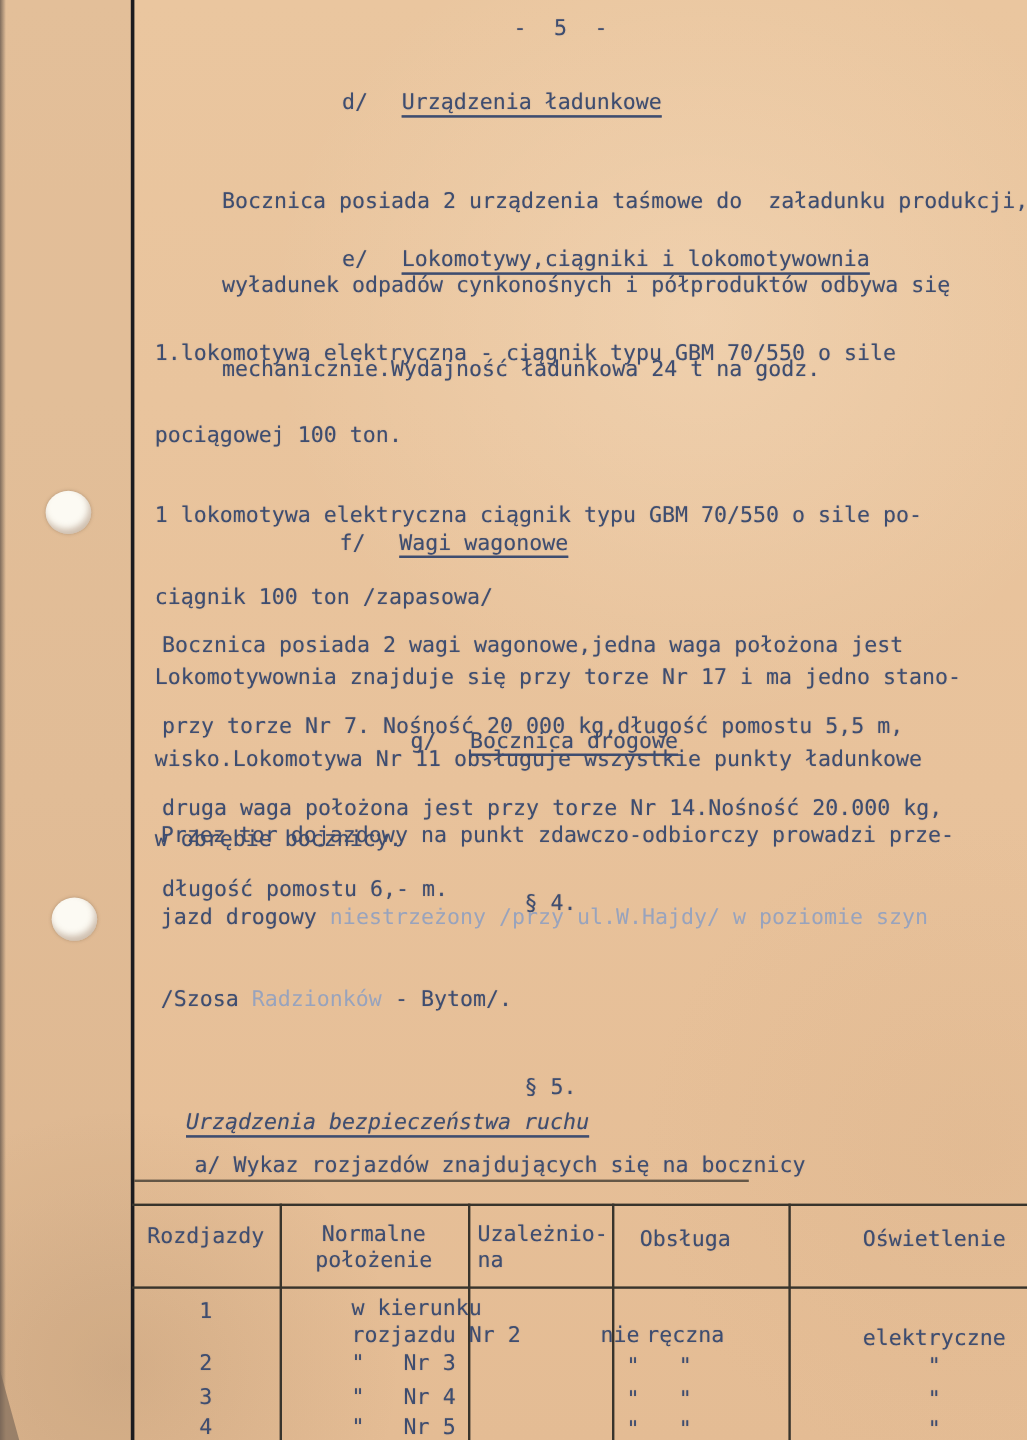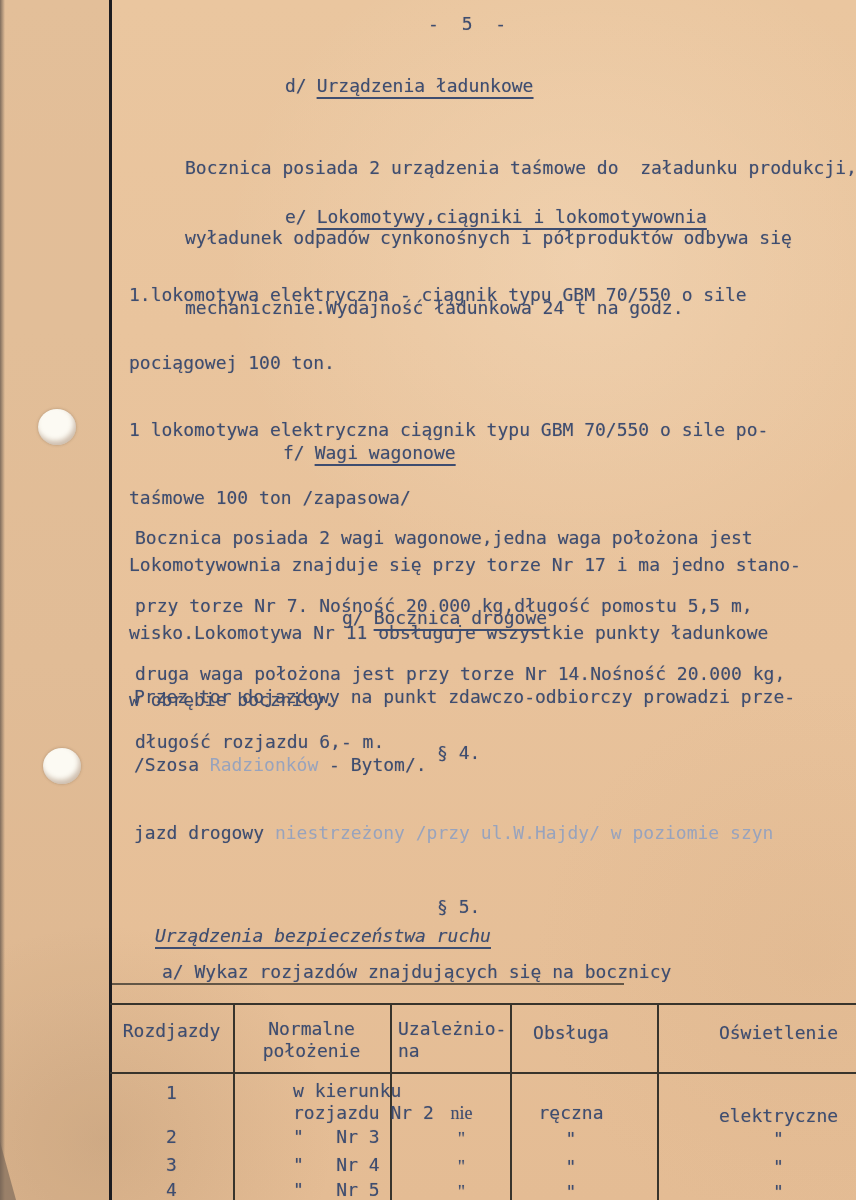--- a/index.html
+++ b/index.html
@@ -27,41 +27,41 @@
   .hole{position:absolute;width:38px;height:36px;border-radius:50%;
     background:#fcfaf3;
     box-shadow:inset -2px -4px 5px rgba(150,118,92,.45), 0 0 3px rgba(120,95,70,.45);}
   .hole1{left:38px;top:409px;}
   .hole2{left:43px;top:748px;}
 
   .ink{color:#3e4d70;font-size:18px;line-height:20px;white-space:pre;
     text-shadow:0 0 1px rgba(52,63,98,.35);position:absolute;}
   .faint{color:#98a3bd;text-shadow:none;}
   .u{text-decoration:underline;text-decoration-thickness:2px;text-underline-offset:5px;}
-  .heading .t{margin-left:10px;}
+  .heading .t{margin-left:28px;}
   .para .line{white-space:pre;}
   .lh30 .line{height:30px;}
   .lh28 .line{height:28px;}
   .lh285 .line{height:28.5px;}
   .lh275 .line{height:27.5px;}
   .pageno{letter-spacing:6px;}
 
   
   .tbl{position:absolute;left:110px;top:983px;width:790px;height:230px;}
   .tline{position:absolute;background:#38342c;}
   .t-top2{left:2px;top:0;width:512px;height:2px;opacity:.75;}
   .t-top{left:0;top:20px;width:790px;height:2px;}
   .t-head{left:0;top:89px;width:790px;height:2px;}
   .v{width:2px;top:20px;height:210px;}
   .v1{left:123px;} .v2{left:280px;} .v3{left:400px;} .v4{left:547px;}
   .cell{position:absolute;white-space:pre;}
   .c1{left:0;width:123px;text-align:center;}
   .c2{left:183px;text-align:left;}
   .c2h{left:123px;width:157px;text-align:center;}
-  .c3{left:280px;width:143px;text-align:center;font-family:Liberation Serif, serif;}
+  .c3{left:280px;width:143px;text-align:right;}
   .c3h{left:288px;width:112px;text-align:left;}
   .c4{left:400px;width:122px;text-align:center;}
   .c5{left:547px;width:243px;text-align:center;}
   .two{line-height:22px;}
 </style>
 </head>
 <body>
 
 <div class="sheet">
   <div class="left-zone"></div>
@@ -78,39 +78,39 @@
     <div class="line">Bocznica posiada 2 urządzenia taśmowe do  załadunku produkcji,</div>
     <div class="line">wyładunek odpadów cynkonośnych i półproduktów odbywa się</div>
     <div class="line">mechanicznie.Wydajność ładunkowa 24 t na godz.</div>
   </div>
 
   <div class="ink heading" style="left:285px;top:207px;"><span>e/</span><span class="u t">Lokomotywy,ciągniki i lokomotywownia</span></div>
   <div class="ink para lh275" style="left:129px;top:245px;">
     <div class="line">1.lokomotywa elektryczna - ciągnik typu GBM 70/550 o sile</div>
     <div class="line">pociągowej 100 ton.</div>
     <div class="line">1 lokomotywa elektryczna ciągnik typu GBM 70/550 o sile po-</div>
-    <div class="line">taśmowe 100 ton /zapasowa/</div>
+    <div class="line">ciągnik 100 ton /zapasowa/</div>
     <div class="line">Lokomotywownia znajduje się przy torze Nr 17 i ma jedno stano-</div>
     <div class="line">wisko.Lokomotywa Nr 11 obsługuje wszystkie punkty ładunkowe</div>
     <div class="line">w obrębie bocznicy.</div>
   </div>
 
   <div class="ink heading" style="left:283px;top:443px;"><span>f/</span><span class="u t">Wagi wagonowe</span></div>
   <div class="ink para lh28" style="left:135px;top:488px;">
     <div class="line">Bocznica posiada 2 wagi wagonowe,jedna waga położona jest</div>
     <div class="line">przy torze Nr 7. Nośność 20 000 kg,długość pomostu 5,5 m,</div>
     <div class="line">druga waga położona jest przy torze Nr 14.Nośność 20.000 kg,</div>
-    <div class="line">długość rozjazdu 6,- m.</div>
+    <div class="line">długość pomostu 6,- m.</div>
   </div>
 
   <div class="ink heading" style="left:342px;top:608px;"><span>g/</span><span class="u t">Bocznica drogowe</span></div>
   <div class="ink para lh28" style="left:134px;top:647px;">
     <div class="line">Przez tor dojazdowy na punkt zdawczo-odbiorczy prowadzi prze-</div>
+    <div class="line"><span>jazd drogowy </span><span class="faint">niestrzeżony /przy ul.W.Hajdy/ w poziomie szyn</span></div>
     <div class="line"><span>/Szosa </span><span class="faint">Radzionków</span><span> - Bytom/.</span></div>
-    <div class="line"><span>jazd drogowy </span><span class="faint">niestrzeżony /przy ul.W.Hajdy/ w poziomie szyn</span></div>
   </div>
 
   <div class="ink" style="left:437px;top:743px;">§ 4.</div>
 
   <div class="ink" style="left:437px;top:897px;">§ 5.</div>
   <div class="ink u" style="left:155px;top:926px;font-style:italic;">Urządzenia bezpieczeństwa ruchu</div>
   <div class="ink" style="left:162px;top:962px;">a/ Wykaz rozjazdów znajdujących się na bocznicy</div>
 
   <div class="tbl">
     <div class="tline t-top2"></div>

